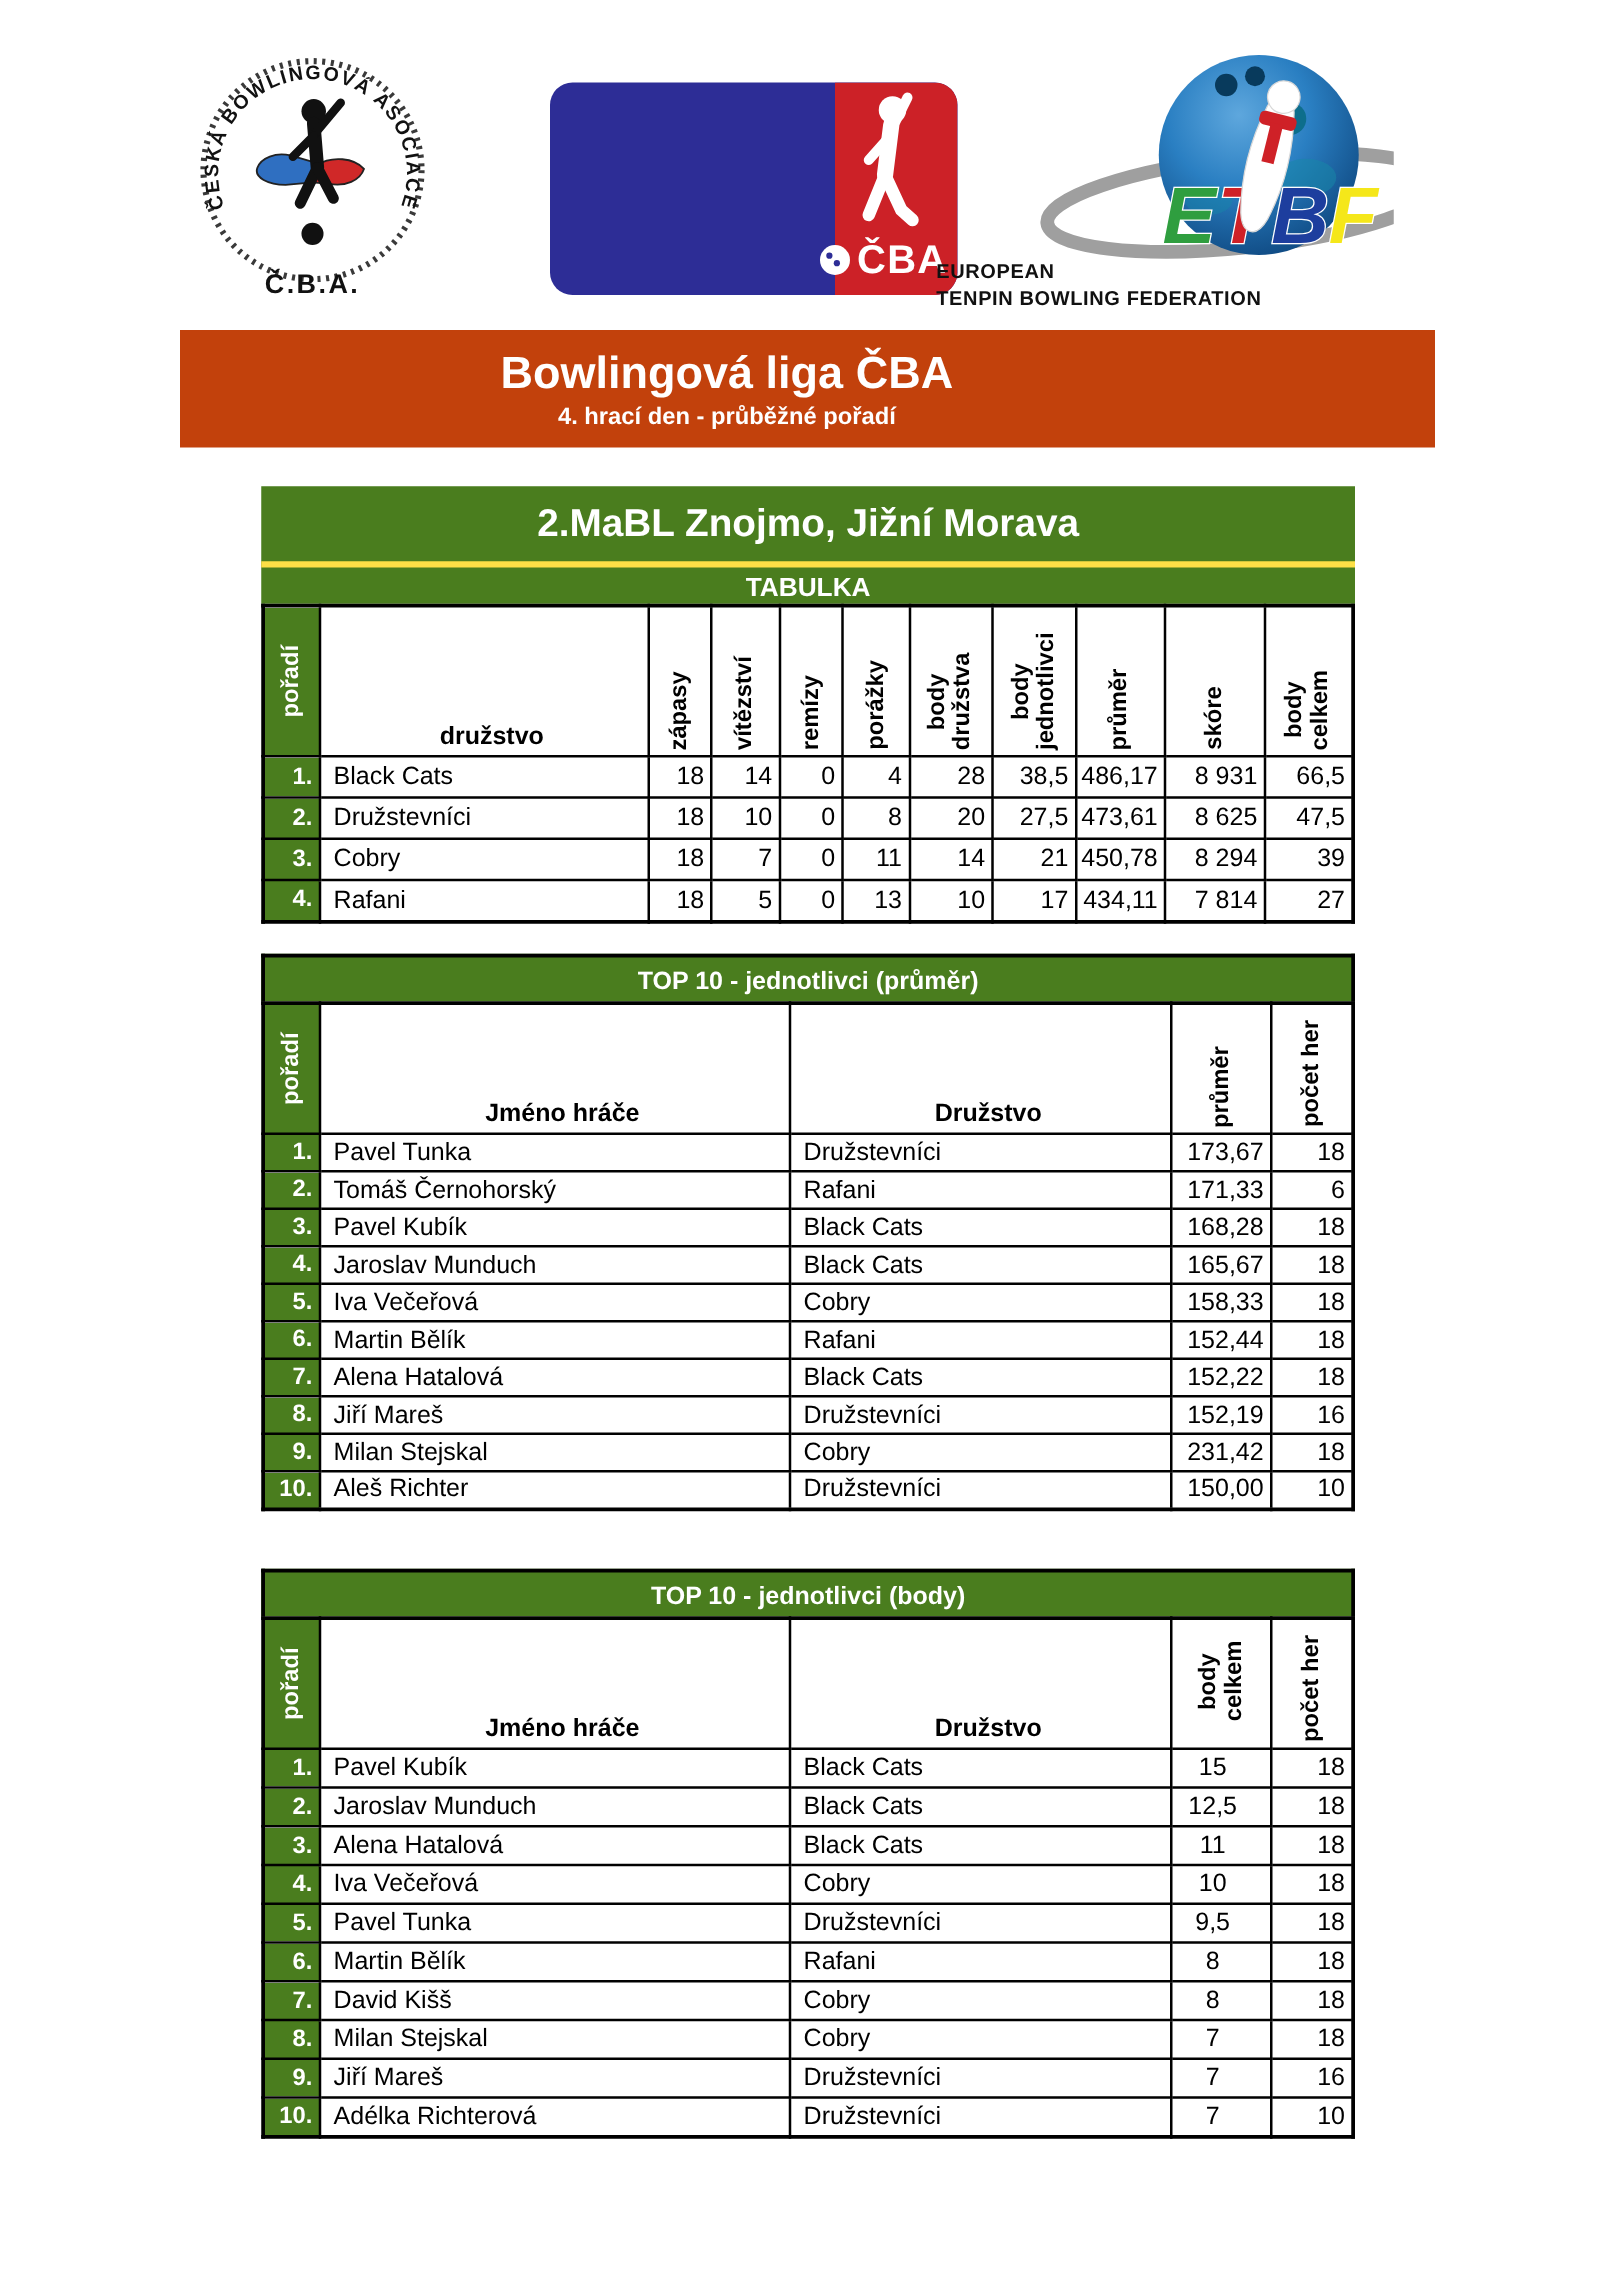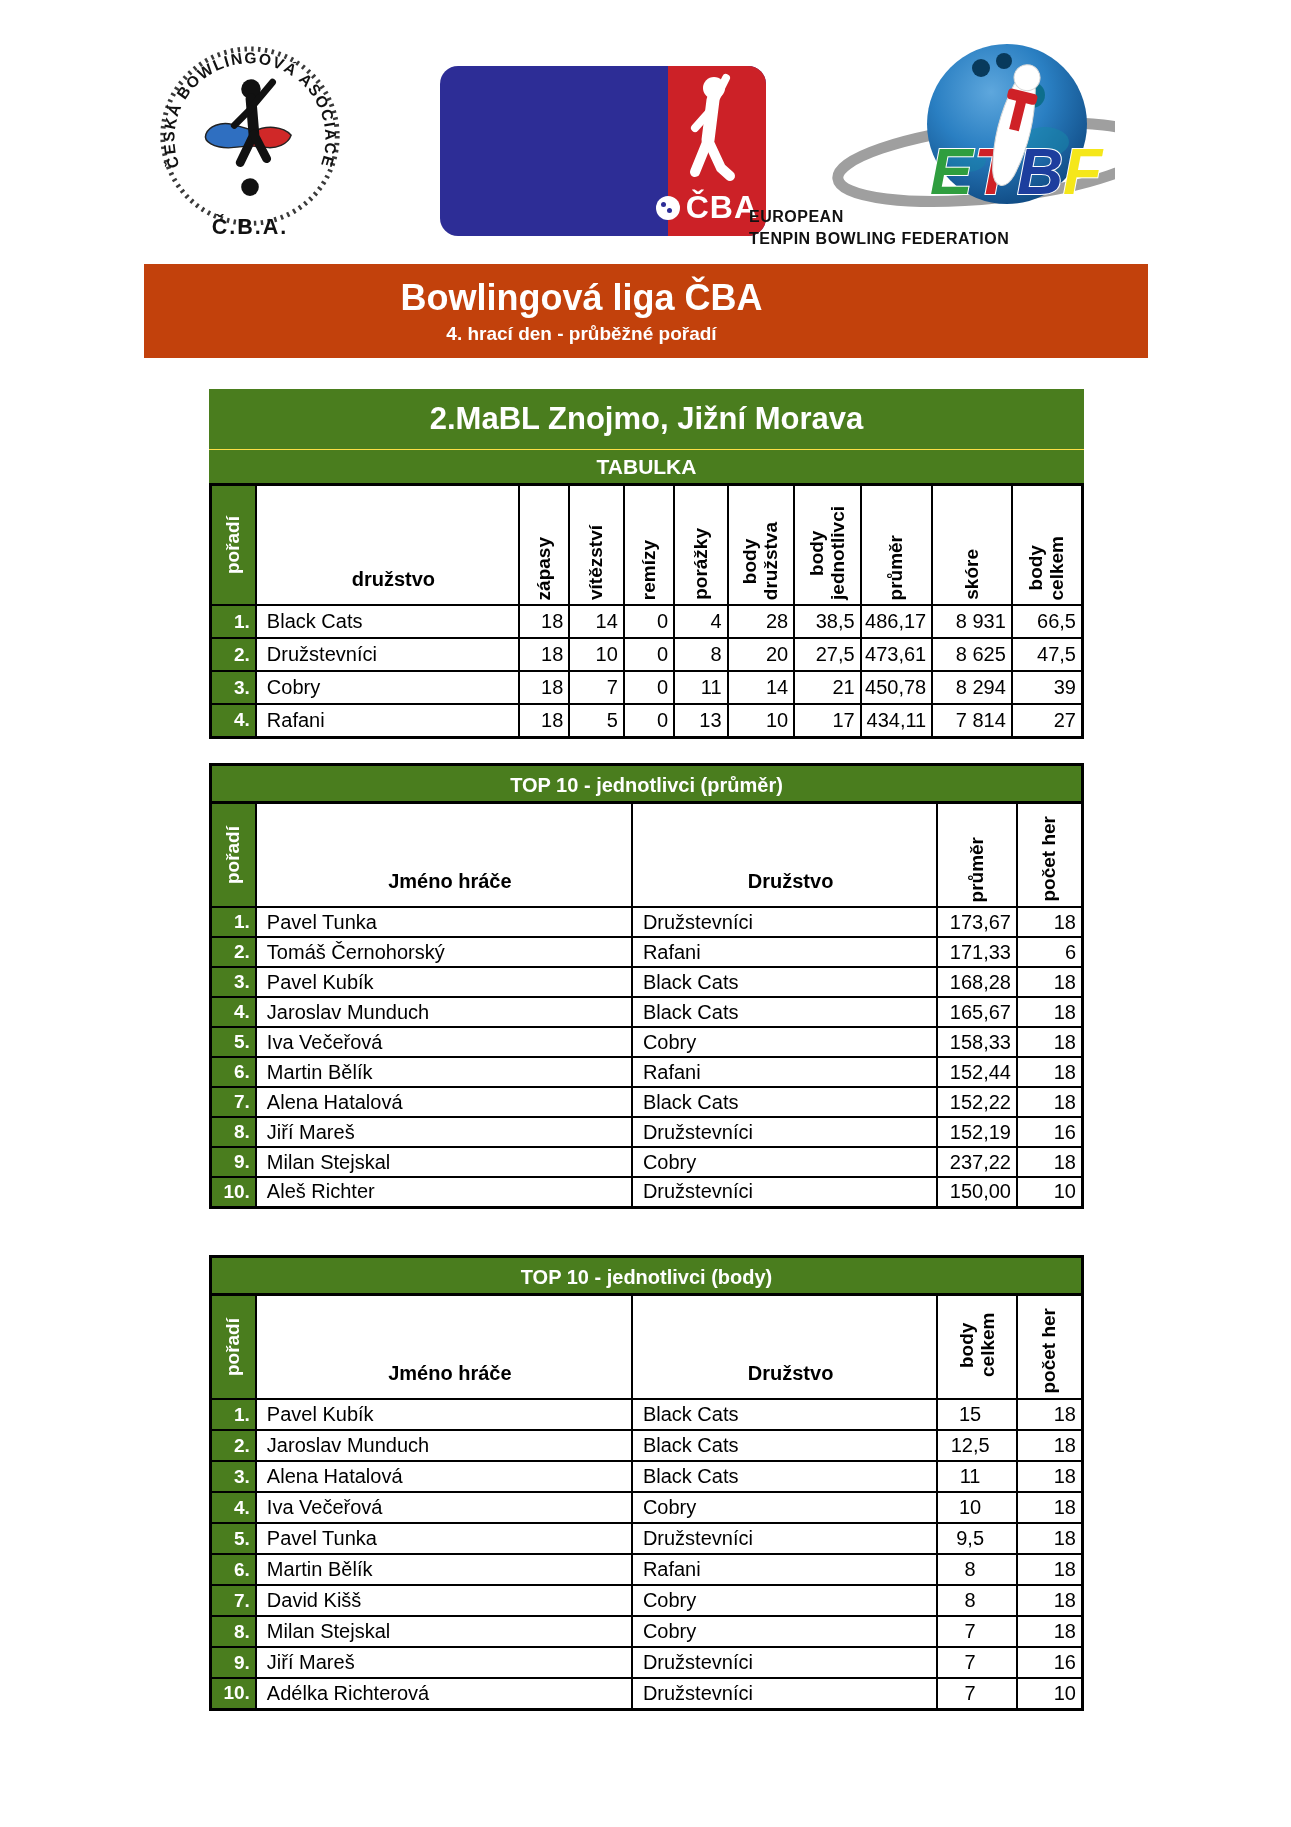--- a/index.html
+++ b/index.html
@@ -21,21 +21,21 @@
 
   
   .banner{left:144px;top:264px;width:1004px;height:94px;background:#c2410c;color:#fff;text-align:center;
           display:flex;flex-direction:column;justify-content:center;gap:4px;}
   .banner .t1{font-size:36px;font-weight:bold;}
   .banner .t2{font-size:19px;font-weight:bold;}
 
   
   .gr{background:#4a7d1e;color:#fff;text-align:center;}
   .sec1-head{left:209px;top:389px;width:875px;}
-  .sec1-head .r1{height:60px;display:flex;align-items:center;justify-content:center;font-size:31px;font-weight:bold;border-bottom:1px solid #fde047;}
+  .sec1-head .r1{height:60px;display:flex;align-items:center;justify-content:center;font-size:31px;font-weight:bold;border-bottom:5px solid #fde047;}
   .sec1-head .r2{height:33px;display:flex;align-items:center;justify-content:center;font-size:21px;font-weight:bold;}
   .sec-top{width:869px;height:38px;display:flex;align-items:center;justify-content:center;
            font-size:20px;font-weight:bold;border:3px solid #000;border-bottom:none;}
   .sec2-head{left:209px;top:763px;}
   .sec3-head{left:209px;top:1255px;}
 
   
   table{border-collapse:collapse;table-layout:fixed;background:#fff;border:3px solid #000;}
   th,td{border:2px solid #000;padding:0;overflow:hidden;}
   .t1{left:209px;top:483px;width:875px;}
@@ -45,21 +45,21 @@
   .h1 .vclip{height:118px;}
   .h2 .vclip{height:102px;}
   .vert{writing-mode:vertical-rl;transform:rotate(180deg);white-space:pre-line;line-height:1.08;
         font-weight:bold;font-size:19px;padding-top:4px;}
   .poradi-cell{background:#4a7d1e;}
   .poradi-cell .vclip{align-items:center;justify-content:center;}
   .poradi-cell .vert{color:#fff;padding:0;}
   .hlabel{display:flex;align-items:flex-end;justify-content:center;}
   .h1 .hlabel{height:118px;}
   .h2 .hlabel{height:102px;}
-  .hlabel span{font-weight:bold;font-size:20px;padding-bottom:13px;margin-left:12px;}
+  .hlabel span{font-weight:bold;font-size:20px;padding-bottom:3px;margin-left:12px;}
   tr.dr1{height:33px;}
   tr.dr2{height:30px;}
   tr.dr3{height:31px;}
   td.rank{background:#4a7d1e;color:#fff;font-weight:bold;font-size:19px;text-align:right;padding-right:5px;}
   td.name{font-size:20px;text-align:left;padding-left:10px;white-space:nowrap;}
   td.num{font-size:20px;text-align:right;padding-right:5px;white-space:nowrap;}
 </style>
 </head>
 <body>
 
@@ -368,21 +368,21 @@
         <td class="rank">8.</td>
         <td class="name">Jiří Mareš</td>
         <td class="name">Družstevníci</td>
         <td class="num">152,19</td>
         <td class="num">16</td>
       </tr>
   <tr class="dr2">
         <td class="rank">9.</td>
         <td class="name">Milan Stejskal</td>
         <td class="name">Cobry</td>
-        <td class="num">237,22</td>
+        <td class="num">231,42</td>
         <td class="num">18</td>
       </tr>
   <tr class="dr2">
         <td class="rank">10.</td>
         <td class="name">Aleš Richter</td>
         <td class="name">Družstevníci</td>
         <td class="num">150,00</td>
         <td class="num">10</td>
       </tr>
 </tbody>

